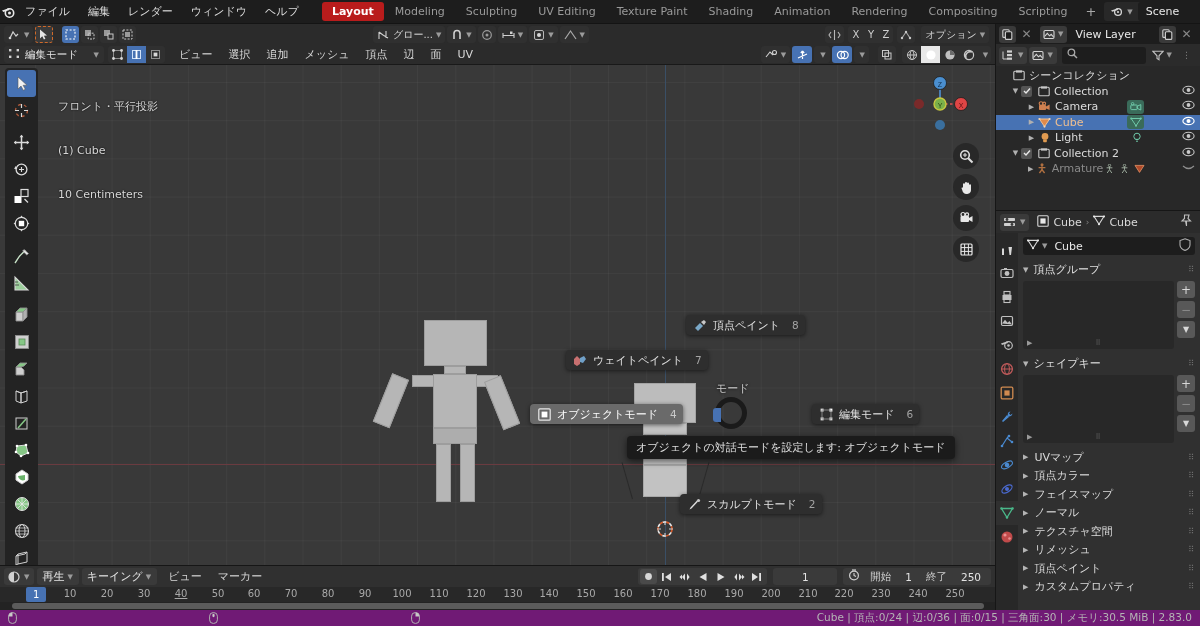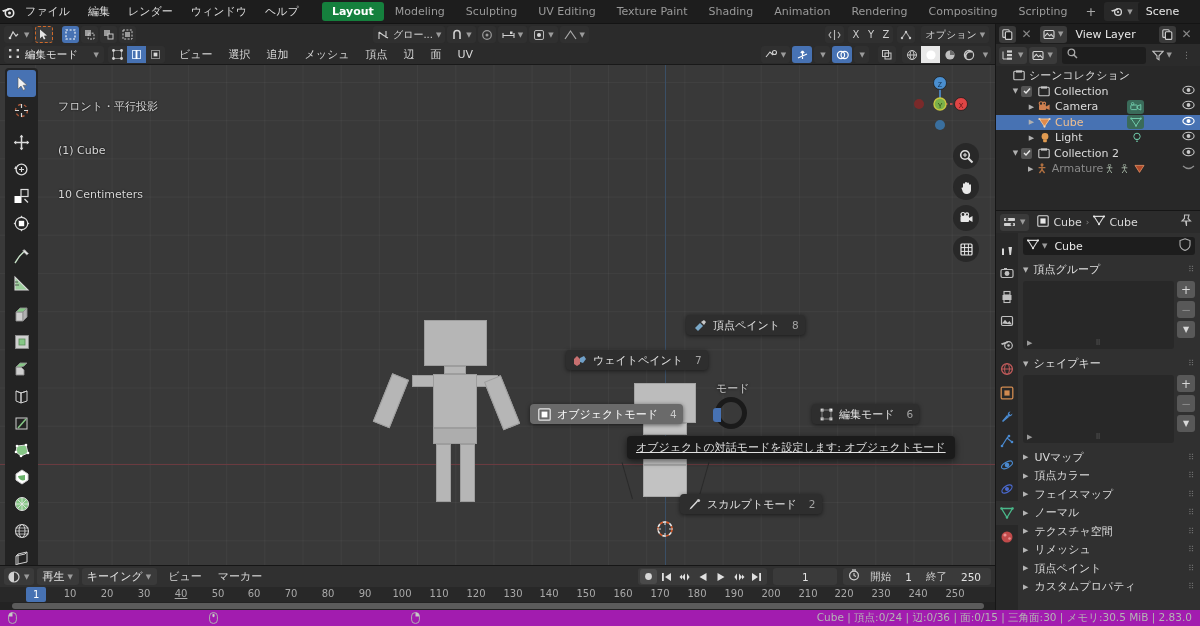--- a/index.html
+++ b/index.html
@@ -22,21 +22,21 @@
   .blender-logo { width:26px; height:24px; display:flex; align-items:center; justify-content:center; }
   .menu-item {
     padding:0 9px; height:22px; line-height:22px; color:#dcdcdc; font-size:11px;
     white-space:nowrap; border-radius:3px;
   }
   .wstabs { display:flex; align-items:center; margin-left:14px; height:24px; }
   .wstab {
     padding:0 10px; height:19px; line-height:19px; font-size:11px; color:#9a9a9a;
     border-radius:3px; margin-right:1px; white-space:nowrap;
   }
-  .wstab.active { background:#15803d; color:#ffffff; font-weight:bold; }
+  .wstab.active { background:#b91c1c; color:#ffffff; font-weight:bold; }
   .wstab.plus { color:#a8a8a8; padding:0 7px; font-size:13px; }
   .topbar-right { margin-left:auto; display:flex; align-items:center; height:24px; padding-right:2px; }
   .scene-field {
     display:flex; align-items:center; height:19px; background:#282828;
     border-radius:3px; margin-right:3px;
   }
   .scene-icon-btn { display:flex;align-items:center; padding:0 4px 0 6px; height:19px; }
   .scene-name { background:#1d1d1d; border-radius:3px; height:19px; line-height:19px;
     padding:0 26px 0 8px; font-size:11px; color:#e8e8e8; min-width:110px; }
 
@@ -141,21 +141,20 @@
   .pie-ring { position:absolute; left:3px; top:10px; width:32px;height:32px;border-radius:50%;
               border:5px solid #1a1a1a; }
   .pie-ring-hl { position:absolute; left:1px; top:21px; width:8px;height:14px;background:#4772b3;
                  border-radius:3px 0 0 3px; }
   .pie-label { position:absolute; left:4px; top:-6px; font-size:11px; color:#cfcfcf;
                text-shadow:0 0 3px #000; }
   .tooltip {
     position:absolute; left:627px; top:371px; background:#1b1b1b; border-radius:4px;
     padding:4px 9px; font-size:11px; color:#e0e0e0; box-shadow:0 2px 7px rgba(0,0,0,0.6);
     white-space:nowrap;
-    text-decoration:underline;
   }
 
   
   .timeline { position:absolute; left:0; top:566px; width:995px; height:44px; background:#303030; }
   .tl-header { display:flex; align-items:center; height:21px; padding:0 4px; }
   .tl-mini { display:flex;align-items:center;background:#3a3a3a;border-radius:3px;height:17px;padding:0 4px;margin-right:3px;}
   .tl-menu { padding:0 8px;height:17px;line-height:17px;font-size:11px;color:#d8d8d8;border-radius:3px;}
   .tl-play { display:flex; align-items:center; gap:1px; background:#3a3a3a; border-radius:3px; height:17px; padding:0 2px;}
   .pbtn { width:17px;height:15px;display:flex;align-items:center;justify-content:center; border-radius:2px;}
   .tl-frame { background:#3a3a3a;border-radius:3px;height:17px;width:64px;display:flex;
@@ -213,21 +212,21 @@
   .listbtns { width:18px; margin-left:3px; display:flex;flex-direction:column;gap:3px; }
   .lbtn { width:18px;height:17px;background:#585858;border-radius:3px;display:flex;
           align-items:center;justify-content:center;font-size:12px;color:#d8d8d8; }
   .subpanels { margin-top:5px; }
   .subrow { display:flex;align-items:center;height:18.5px;font-size:11px;color:#dcdcdc; }
   .subrow .tri{font-size:7px;color:#b4b4b4;margin-right:6px;}
   .subrow .grip{margin-left:auto;color:#6d6d6d;font-size:8px;letter-spacing:1px;}
 
   
   .statusbar { position:absolute; left:0; top:610px; width:1200px; height:16px;
-               background:#a21caf; display:flex; align-items:center; }
+               background:#701a75; display:flex; align-items:center; }
   .status-mouse { display:flex; align-items:center; }
   .status-right { margin-left:auto; font-size:10.5px; color:#b4b4b4; padding-right:8px; }
   .vsplit { position:absolute; left:995px; top:24px; width:1px; height:586px; background:#161616; }
   .hsplit-prop { position:absolute; left:996px; top:210px; width:204px; height:1px; background:#161616; }
   .hsplit-tl { position:absolute; left:0; top:565px; width:995px; height:1px; background:#161616; }
 </style>
 </head>
 <body>
 
 <div class="app">

